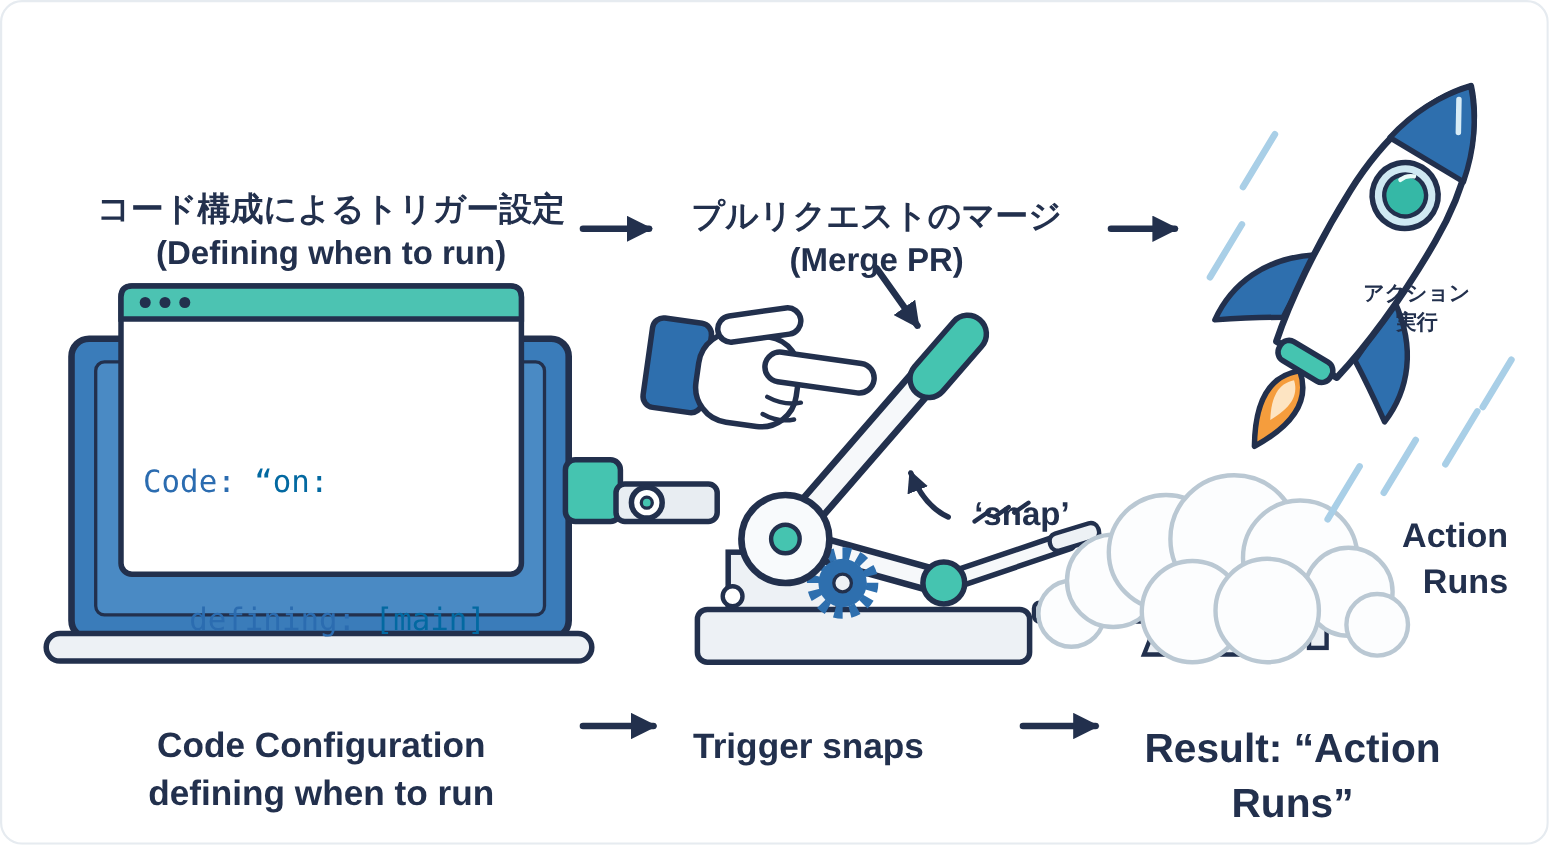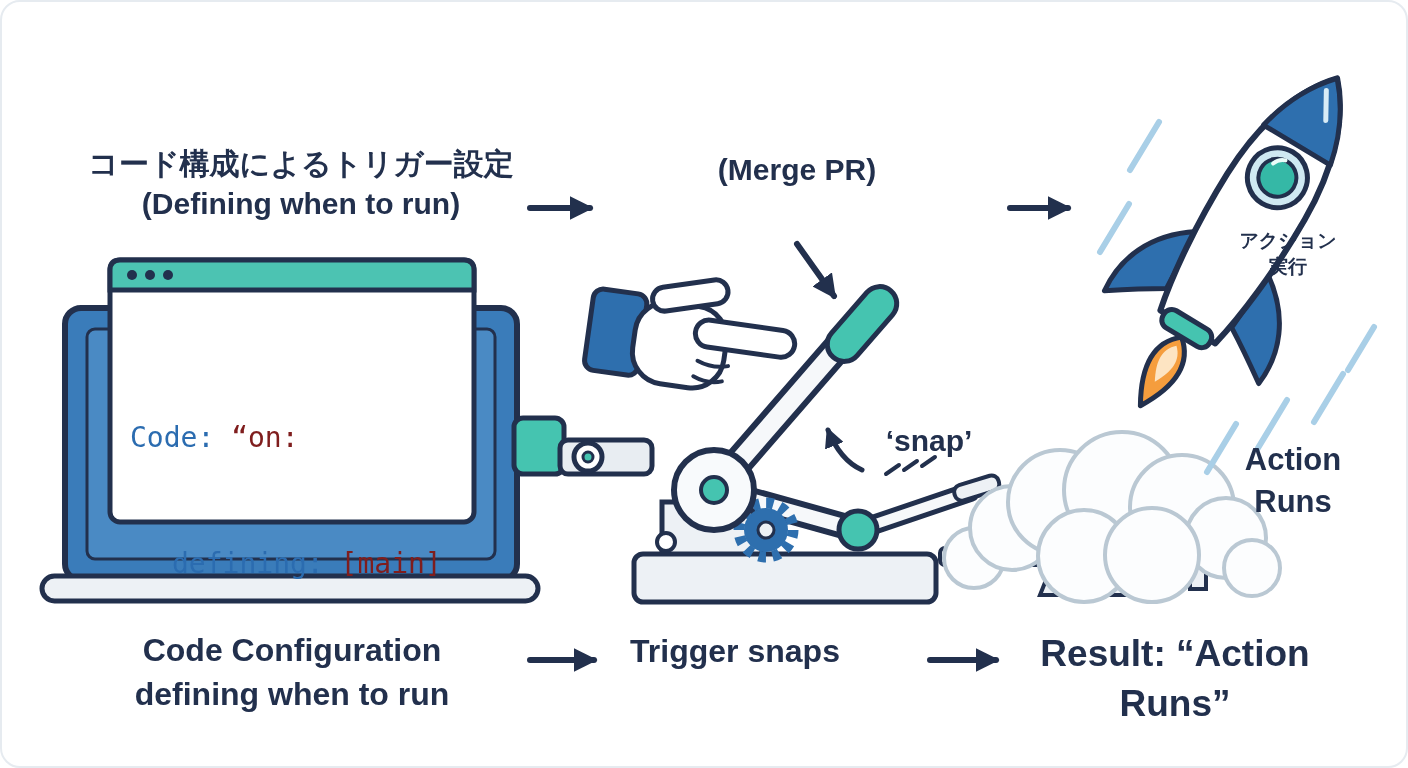--- a/index.html
+++ b/index.html
@@ -9,35 +9,35 @@
     width: 1408px;
     height: 768px;
     background: #ffffff;
     font-family: "Liberation Sans", "DejaVu Sans", sans-serif;
     color: #22304d;
     border: 2px solid #e6ebf0;
     border-radius: 20px;
     overflow: hidden;
   }
   .svg-layer { position:absolute; left:0; top:0; }
-  .overlay { position:absolute; text-align:center; font-weight:700; color:#22304d; }
+  .overlay { position:absolute; text-align:center; font-weight:700; color:#22304d;margin-top:27px; }
   .heading { line-height:1.32; font-size:30px; }
   .h1 { left:60px;  top:142px; width:478px; }
   .h2 { left:612px; top:148px; width:366px; }
   .code-overlay {
     position:absolute; left:128px; top:331px;
     font-family:"DejaVu Sans Mono","Liberation Mono",monospace;
     font-size:28px; line-height:42px; font-weight:400;
     text-align:left; white-space:pre;
   }
   .code-overlay .k { color:#2b6cb0; }
-  .code-overlay .v { color:#7f1d1d; }
+  .code-overlay .v { color:#0369a1; }
   .code-overlay .indent { padding-left:42px; }
   .snap        { left:852px;  top:422px; width:150px; font-size:30px; }
-  .action-runs { left:1213px; top:437px; width:156px; font-size:31px; line-height:1.35; }
+  .action-runs { left:1213px; top:437px; width:156px; font-size:31px; line-height:1.35;text-align:right; }
   .rocket-label{ left:1211px; top:226px; width:150px; font-size:19px; line-height:1.35;font-family:Liberation Serif, serif; }
   .b1 { left:118px;  top:627px; width:344px; font-size:32px; line-height:1.36; }
   .b2 { left:593px;  top:631px; width:280px; font-size:32px; }
   .b3 { left:1022px; top:627px; width:302px; font-size:37px; line-height:1.36; }
 </style>
 </head>
 <body>
 
 <div class="canvas">
 
@@ -155,20 +155,21 @@
       <path d="M112,82 q16,6 31,1 M110,98 q15,6 29,1" stroke="#22304d" stroke-width="4" fill="none" stroke-linecap="round"></path>
     </g>
   </svg>
 
   <div class="overlay heading h1">
     <div class="jp">コード構成によるトリガー設定</div>
     <div class="en">(Defining when to run)</div>
   </div>
 
   <div class="overlay heading h2">
+    <div class="jp">プルリクエストのマージ</div>
     <div class="en">(Merge PR)</div>
   </div>
 
   <div class="code-overlay">
     <div><span class="k">Code:</span><span class="v"> “on:</span></div>
     <div class="indent"><span class="k">defining:</span><span class="v"> [main]</span></div>
   </div>
 
   <div class="overlay snap">‘snap’</div>
 

